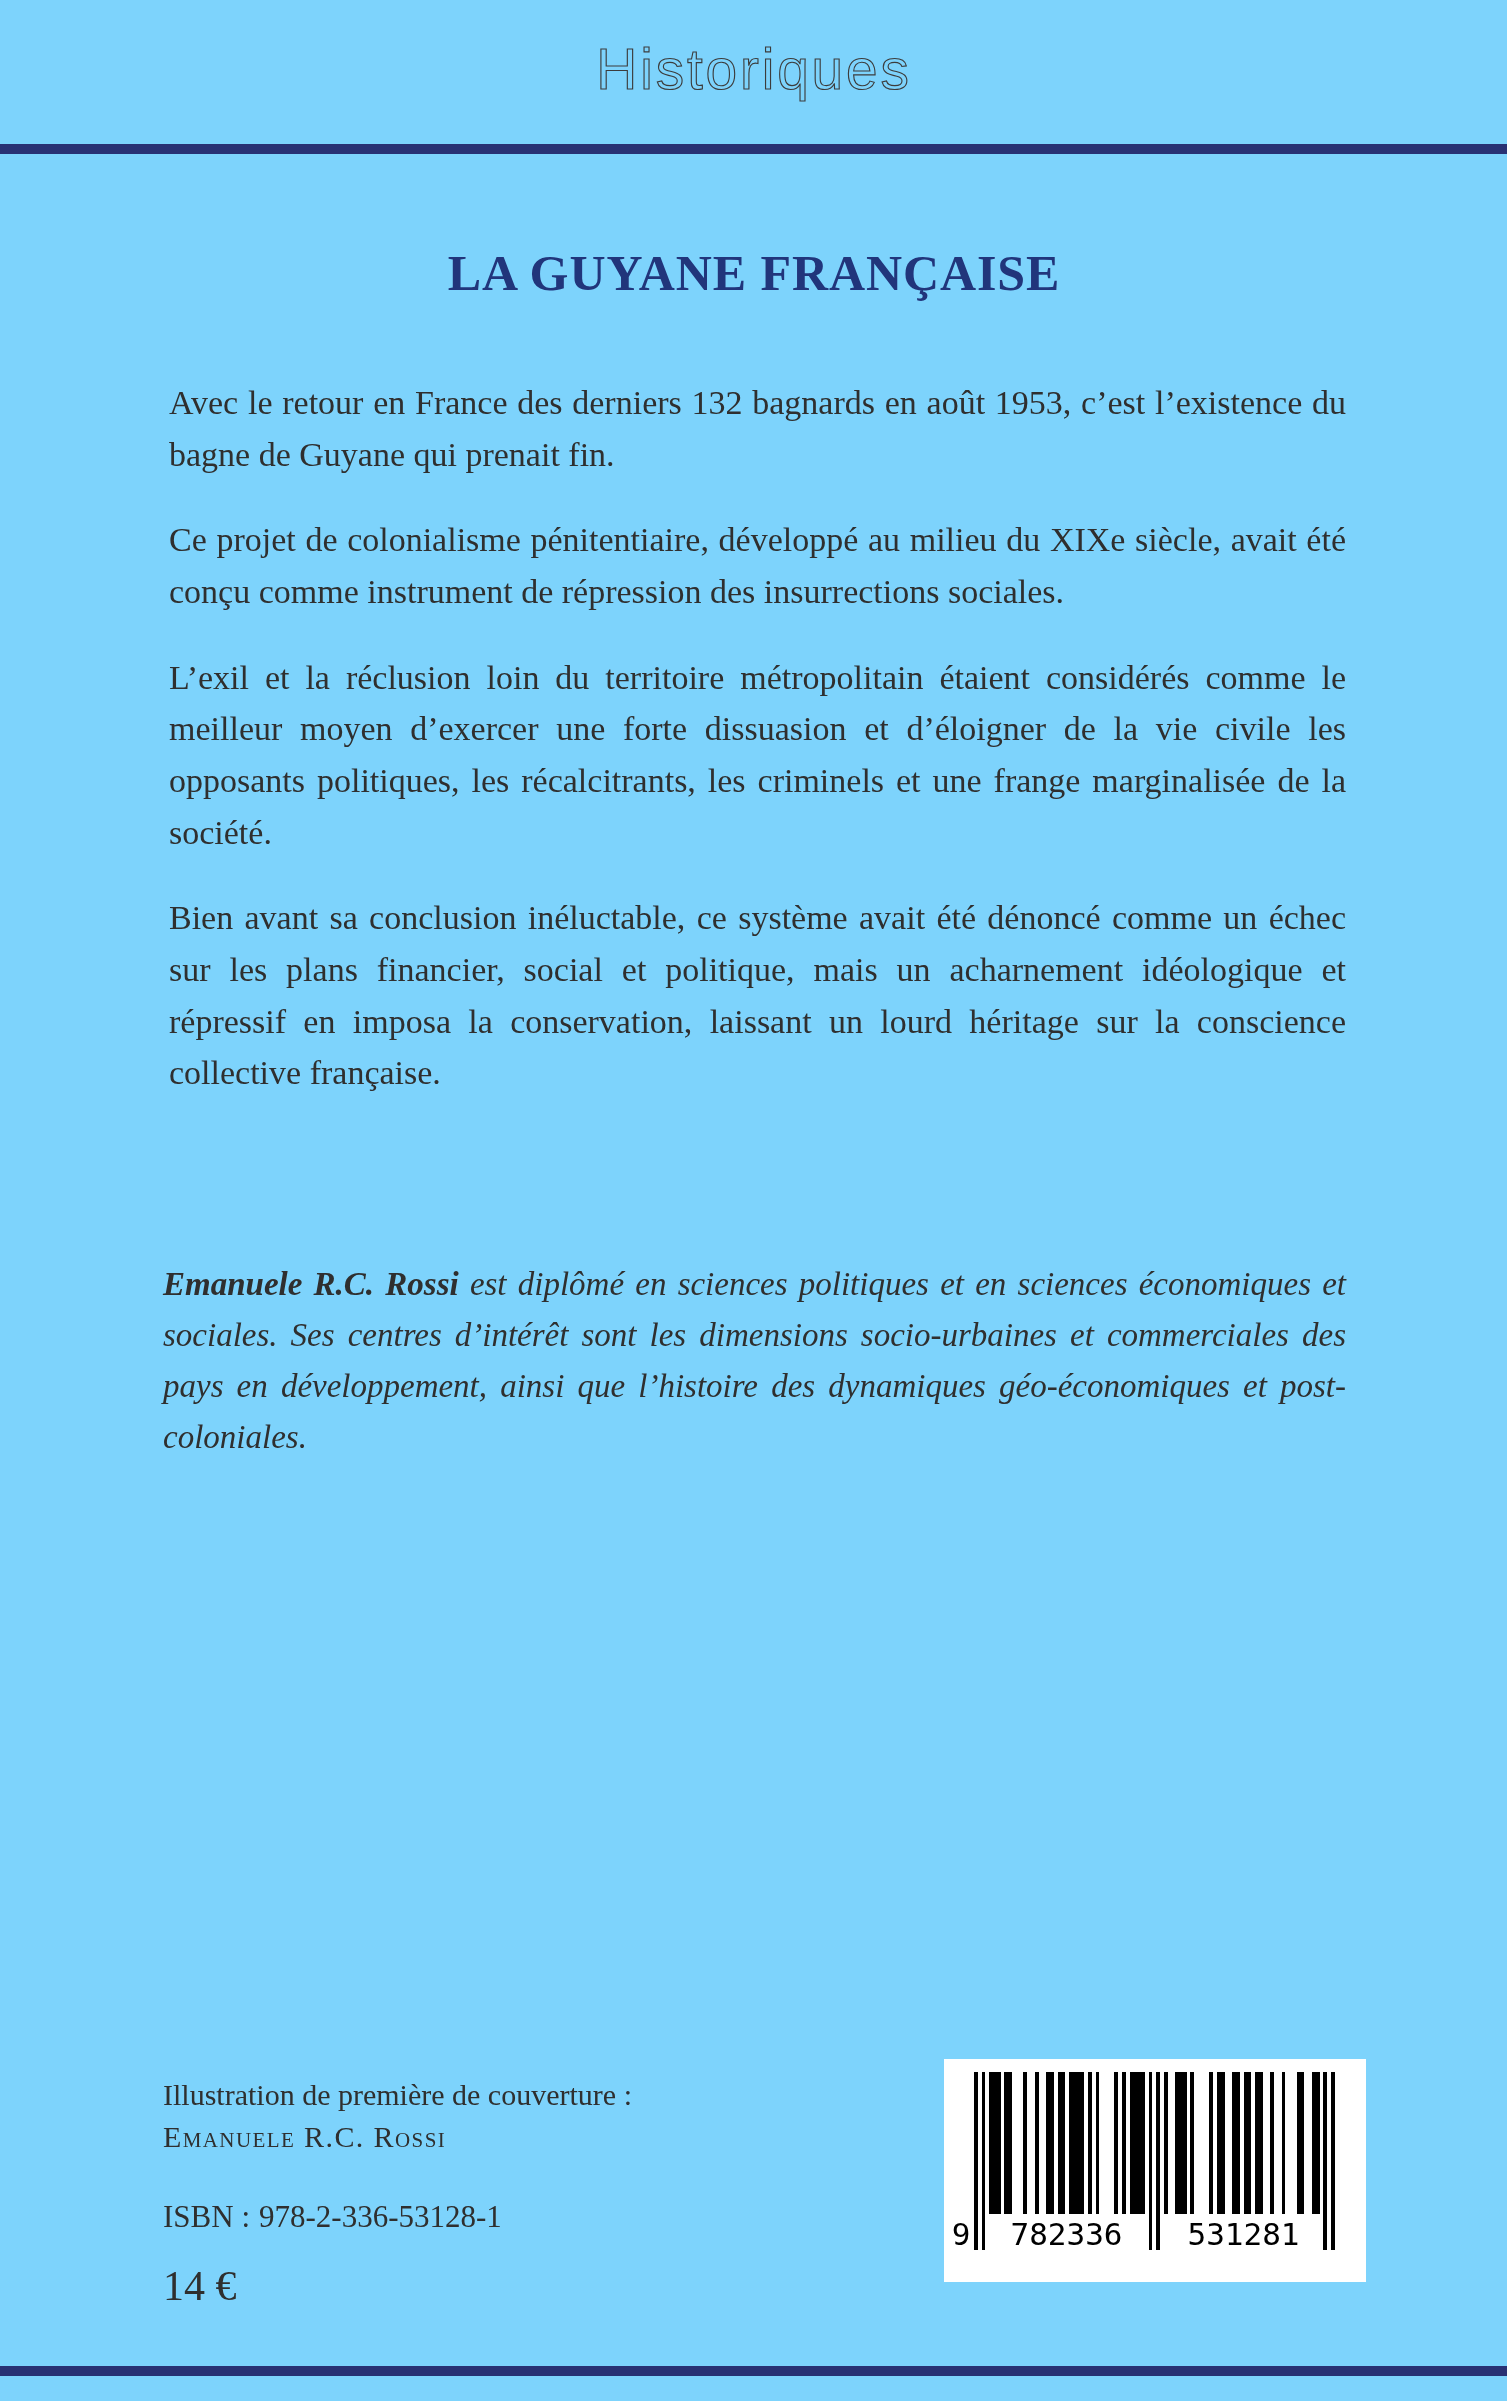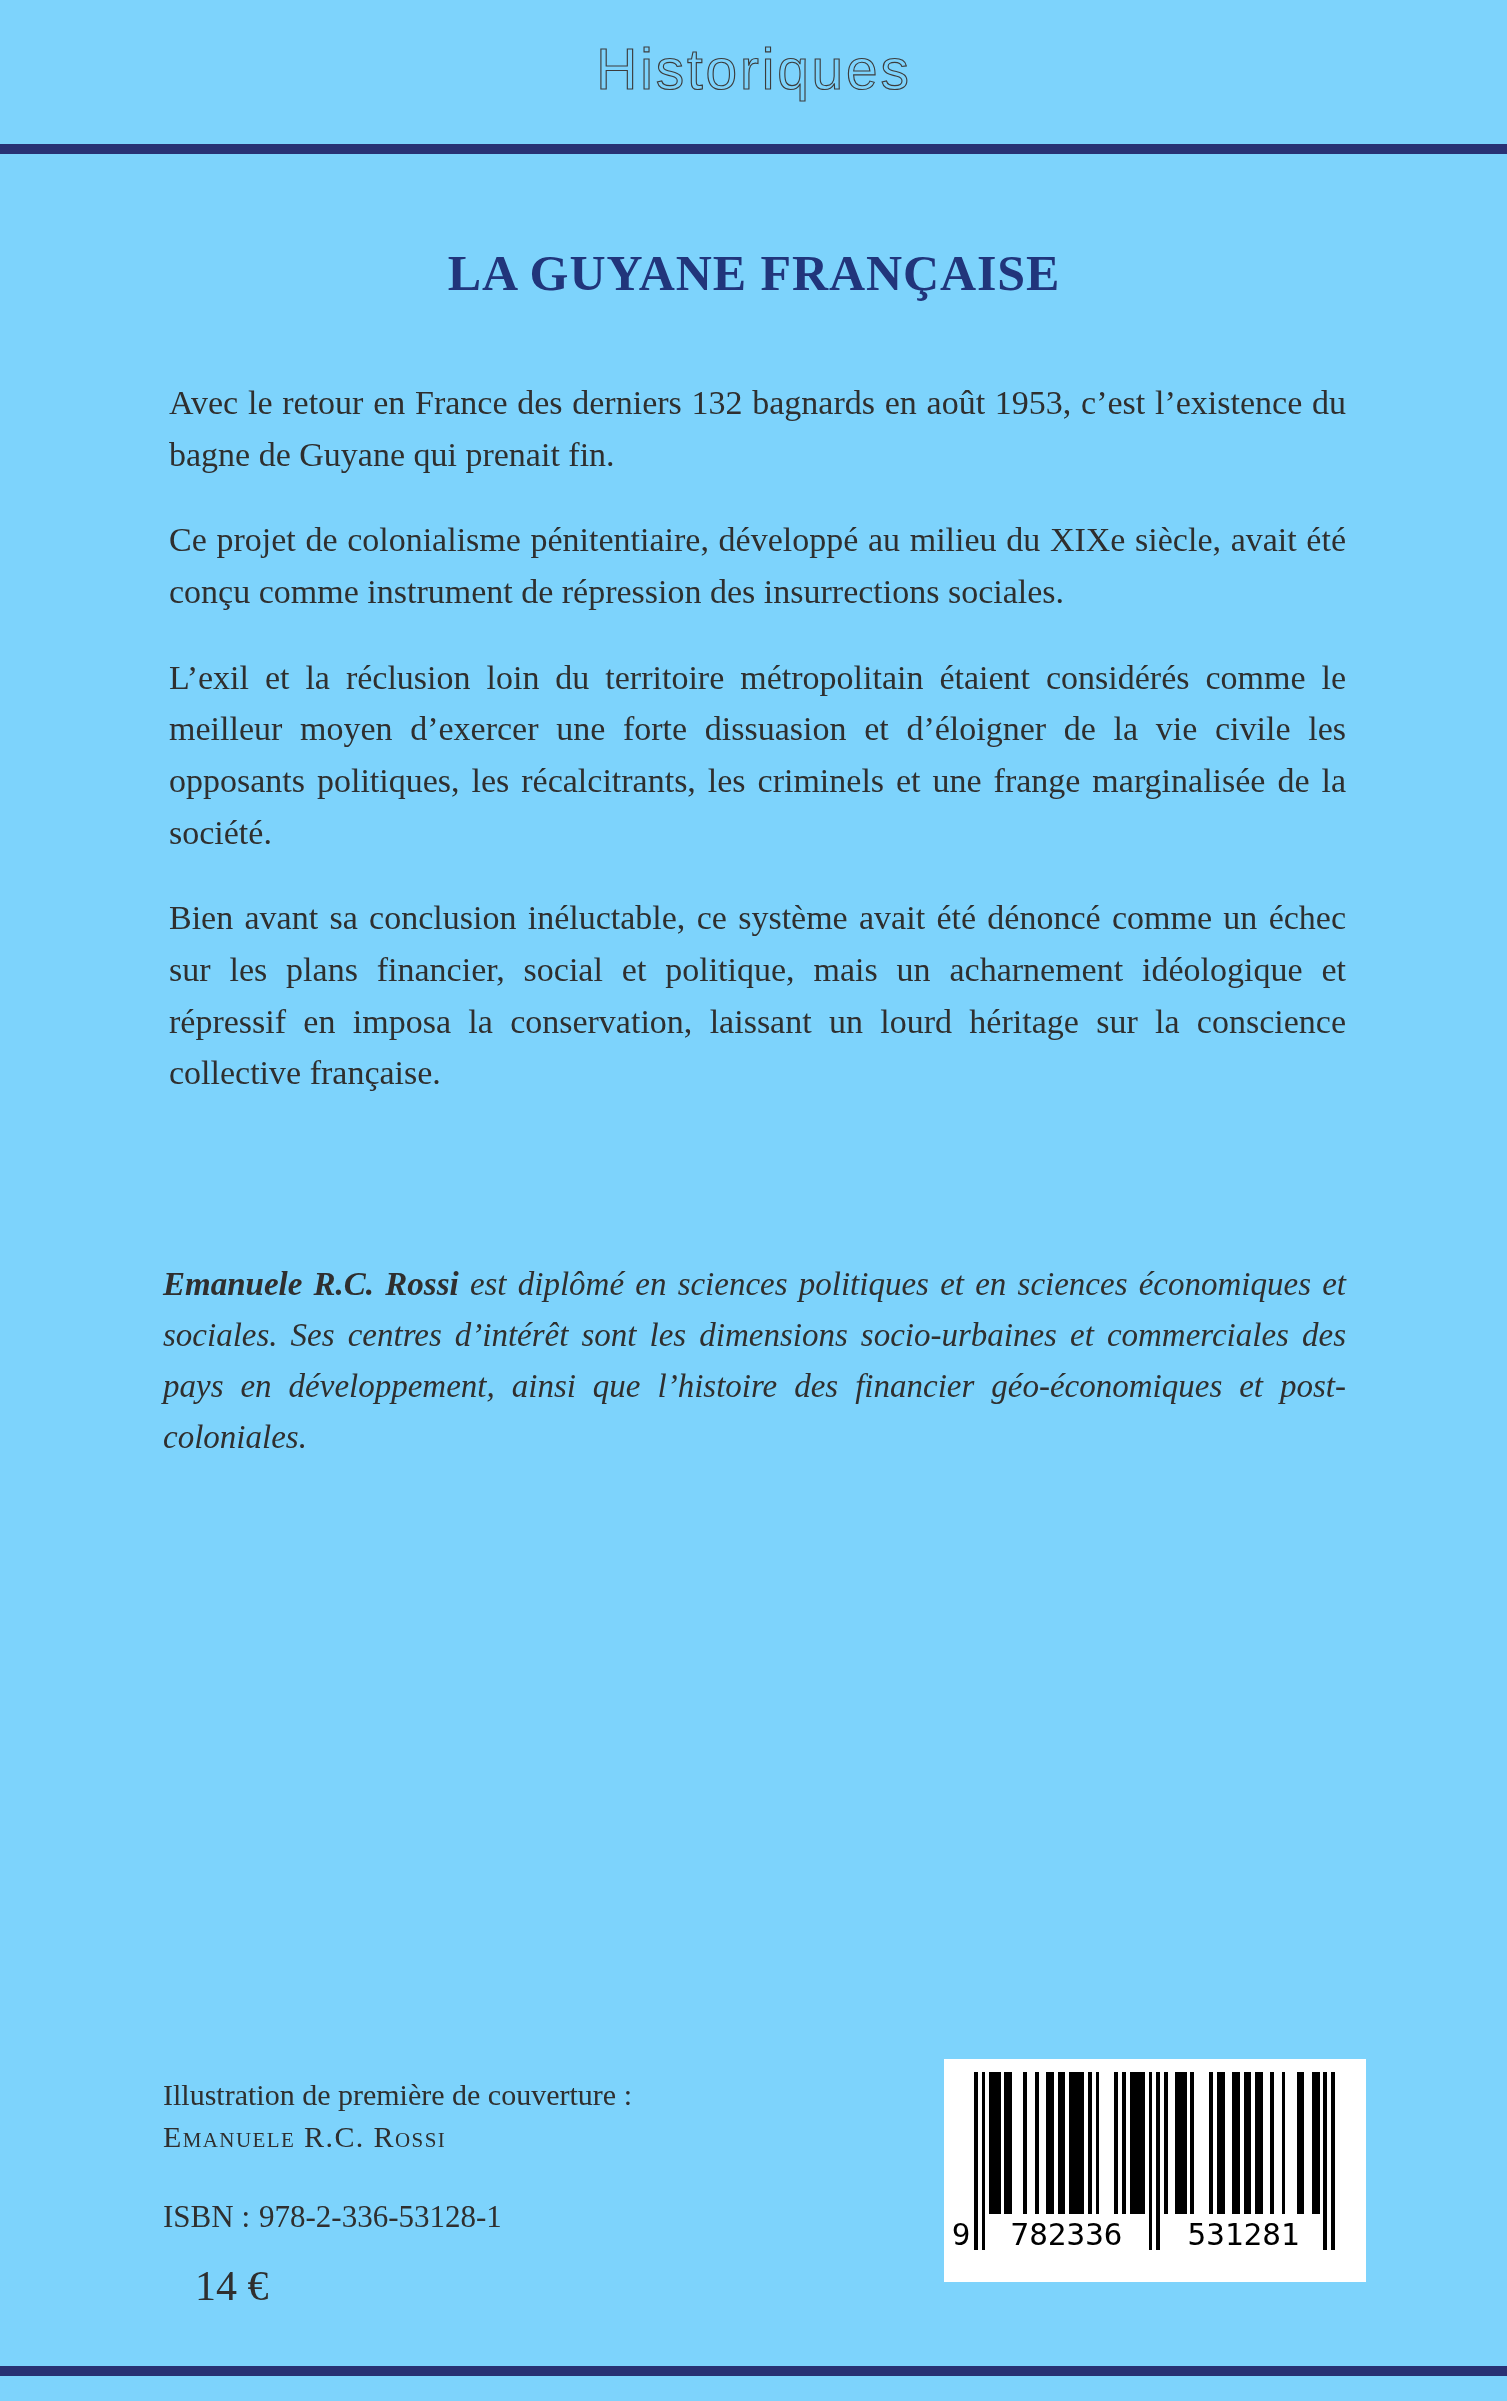--- a/index.html
+++ b/index.html
@@ -99,21 +99,20 @@
     left: 163px;
     top: 2199px;
     font-size: 31px;
   }
   .isbn-line .isbn-number { margin-left: 9px; }
   .price {
     position: absolute;
     left: 163px;
     top: 2262px;
     font-size: 42px;
-    margin-left: 32px;
   }
 
   
   .barcode {
     position: absolute;
     top: 2059px;
     right: 142px;
     width: 422px;
     height: 223px;
     background: #ffffff;
@@ -154,21 +153,21 @@
 
   <div class="synopsis">
     <p>Avec le retour en France des derniers 132 bagnards en août 1953, c’est l’existence du bagne de Guyane qui prenait fin.</p>
     <p>Ce projet de colonialisme pénitentiaire, développé au milieu du XIXe siècle, avait été conçu comme instrument de répression des insurrections sociales.</p>
     <p>L’exil et la réclusion loin du territoire métropolitain étaient considérés comme le meilleur moyen d’exercer une forte dissuasion et d’éloigner de la vie civile les opposants politiques, les récalcitrants, les criminels et une frange marginalisée de la société.</p>
     <p>Bien avant sa conclusion inéluctable, ce système avait été dénoncé comme un échec sur les plans financier, social et politique, mais un acharnement idéologique et répressif en imposa la conservation, laissant un lourd héritage sur la conscience collective française.</p>
   </div>
 
   <div class="bio">
     <span class="author">Emanuele R.C. Rossi</span>
-    <span class="bio-text">est diplômé en sciences politiques et en sciences économiques et sociales. Ses centres d’intérêt sont les dimensions socio-urbaines et commerciales des pays en développement, ainsi que l’histoire des financier géo-économiques et post-coloniales.</span>
+    <span class="bio-text">est diplômé en sciences politiques et en sciences économiques et sociales. Ses centres d’intérêt sont les dimensions socio-urbaines et commerciales des pays en développement, ainsi que l’histoire des dynamiques géo-économiques et post-coloniales.</span>
   </div>
 
   <div class="credit-label">Illustration de première de couverture :</div>
 
   <div class="credit-name">Emanuele R.C. Rossi</div>
 
   <div class="isbn-line">
     <span class="isbn-label">ISBN :</span><span class="isbn-number">978-2-336-53128-1</span>
   </div>
 

